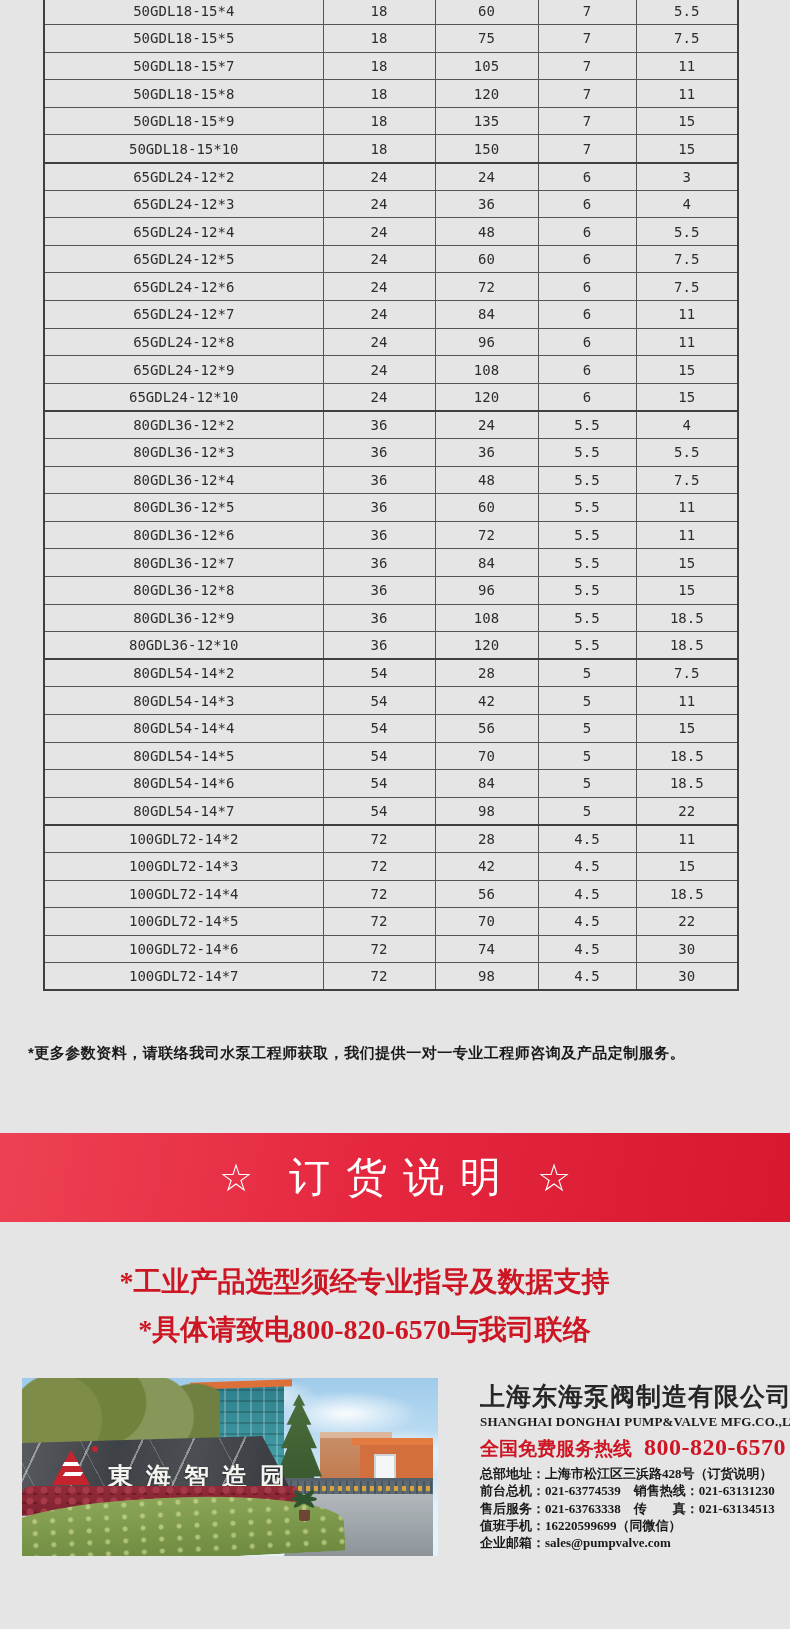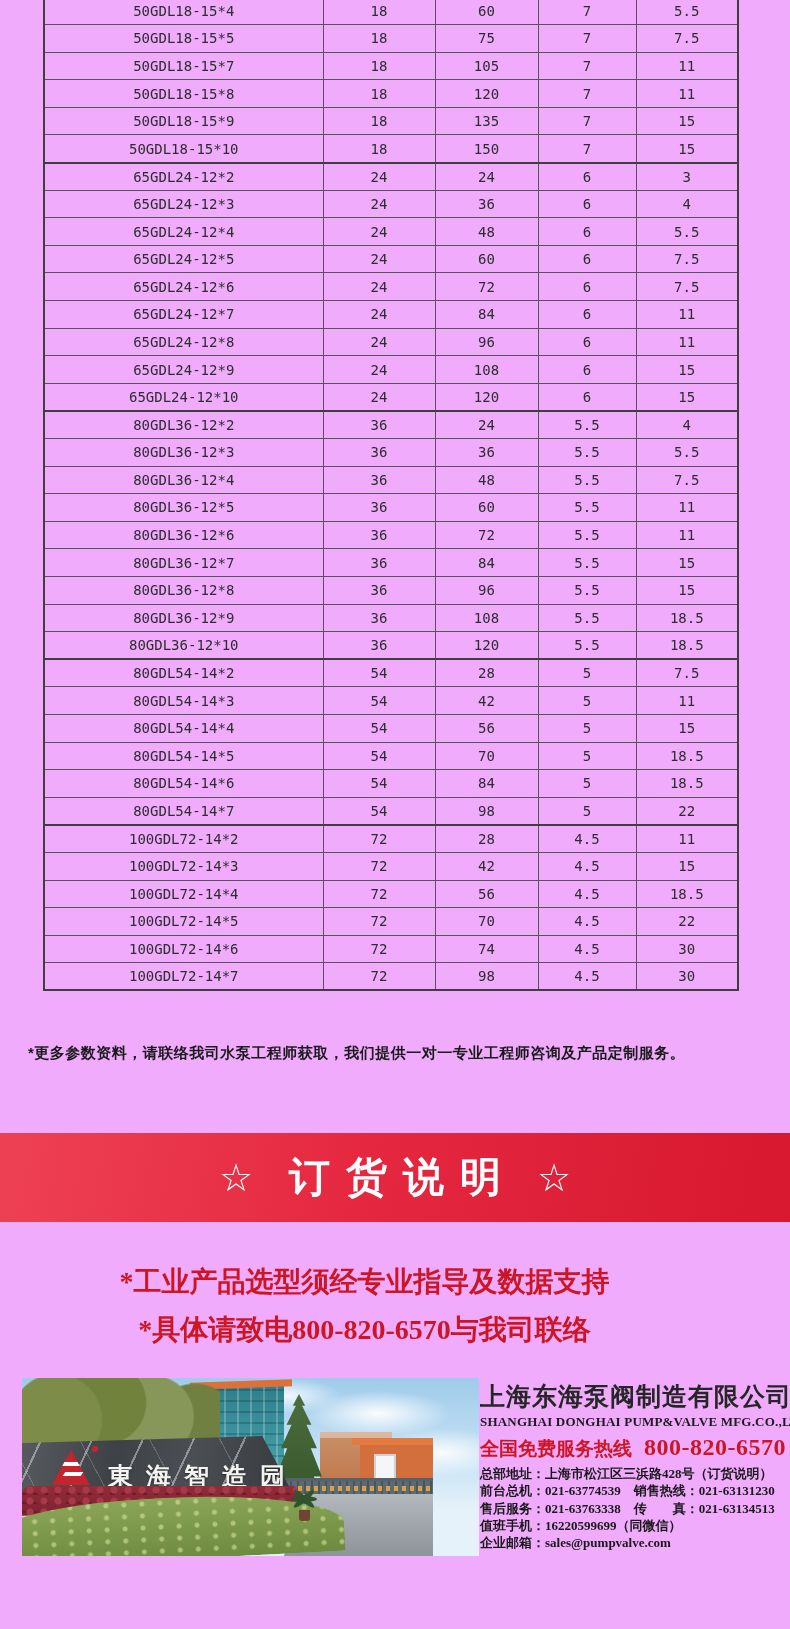--- a/index.html
+++ b/index.html
@@ -5,21 +5,21 @@
   :root{
     --banner-top:#ee4154;
     --banner-bottom:#d7182f;
     --red-text:#cd1624;
     --table-border:#3f3f3f;
     --cell-border:#555555;
   }
   *{margin:0;padding:0;box-sizing:border-box;}
   html,body{background:#ffffff;}
   .page{
-    position:relative;width:790px;height:1629px;background:#f0abfc;
+    position:relative;width:790px;height:1629px;background:#e5e5e5;
     overflow:hidden;font-family:"Liberation Sans",sans-serif;
   }
   
   .table-wrap{position:absolute;left:43px;top:-4px;width:694px;}
   table.spec{
     border-collapse:collapse;table-layout:fixed;width:694px;
     border:2px solid var(--table-border);
     font-family:"DejaVu Sans Mono",monospace;
     font-size:14px;color:#2d2d2d;
   }
@@ -37,32 +37,32 @@
   
   .banner{
     position:absolute;left:0;top:1133px;width:790px;height:89px;
     background:linear-gradient(100deg,var(--banner-top) 0%,#e52840 45%,var(--banner-bottom) 100%);
     display:flex;align-items:center;justify-content:center;color:#fff;
   }
   .banner .star{font-size:38px;line-height:1;font-weight:400;}
   .banner .star.left{margin-right:20px;}
   .banner .star.right{margin-left:20px;}
   .banner .title{
-    font-size:41px;font-weight:700;letter-spacing:16px;padding-left:16px;
+    font-size:41px;font-weight:400;letter-spacing:16px;padding-left:16px;
     line-height:1;white-space:nowrap;
   }
   
   .notices{
     position:absolute;left:0;top:1258px;width:729px;text-align:center;
     font-family:"Liberation Serif",serif;font-weight:700;
     color:var(--red-text);font-size:28px;line-height:48px;white-space:nowrap;
   }
   
   .photo{
-    position:absolute;left:22px;top:1378px;width:457px;height:178px;
+    position:absolute;left:22px;top:1378px;width:416px;height:178px;
     overflow:hidden;background:#cfe4f2;
   }
   .ph{position:absolute;}
   .sky{inset:0;
     background-image:
       radial-gradient(ellipse 120px 38px at 78% 20%,rgba(255,255,255,.95),transparent 60%),
       radial-gradient(ellipse 90px 30px at 58% 10%,rgba(255,255,255,.85),transparent 60%),
       radial-gradient(ellipse 110px 40px at 92% 42%,rgba(255,255,255,.9),transparent 60%),
       linear-gradient(180deg,#9fcbea 0%,#c6e2f5 45%,#e6f2fa 75%);
   }

